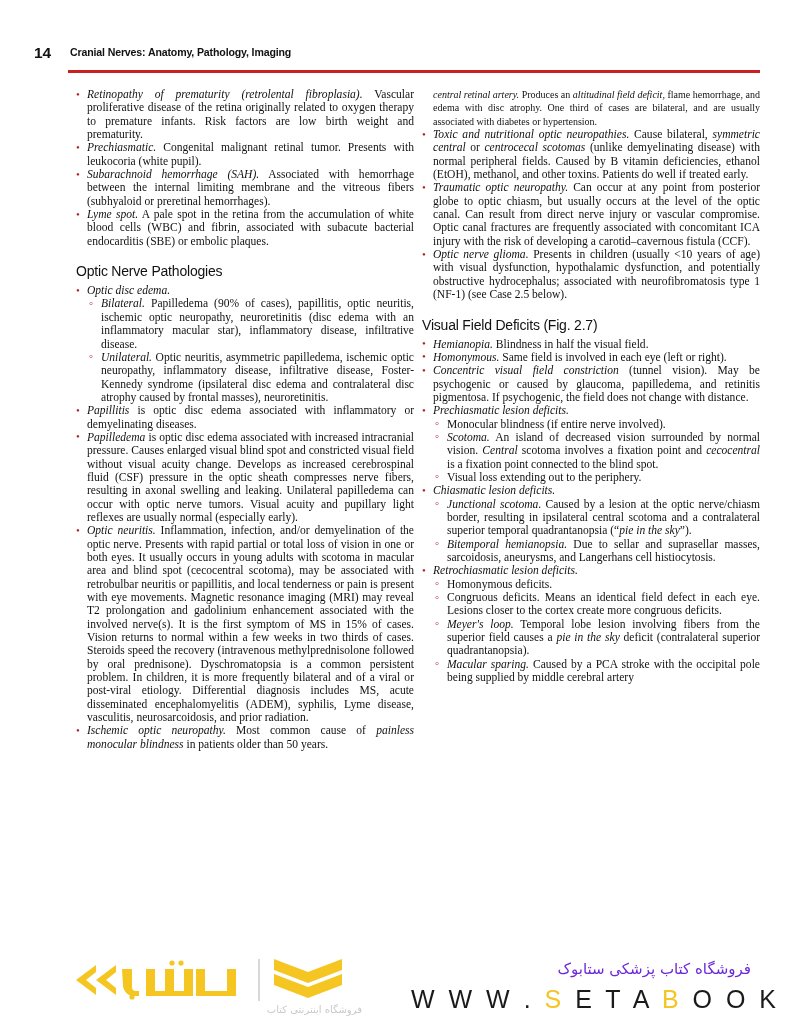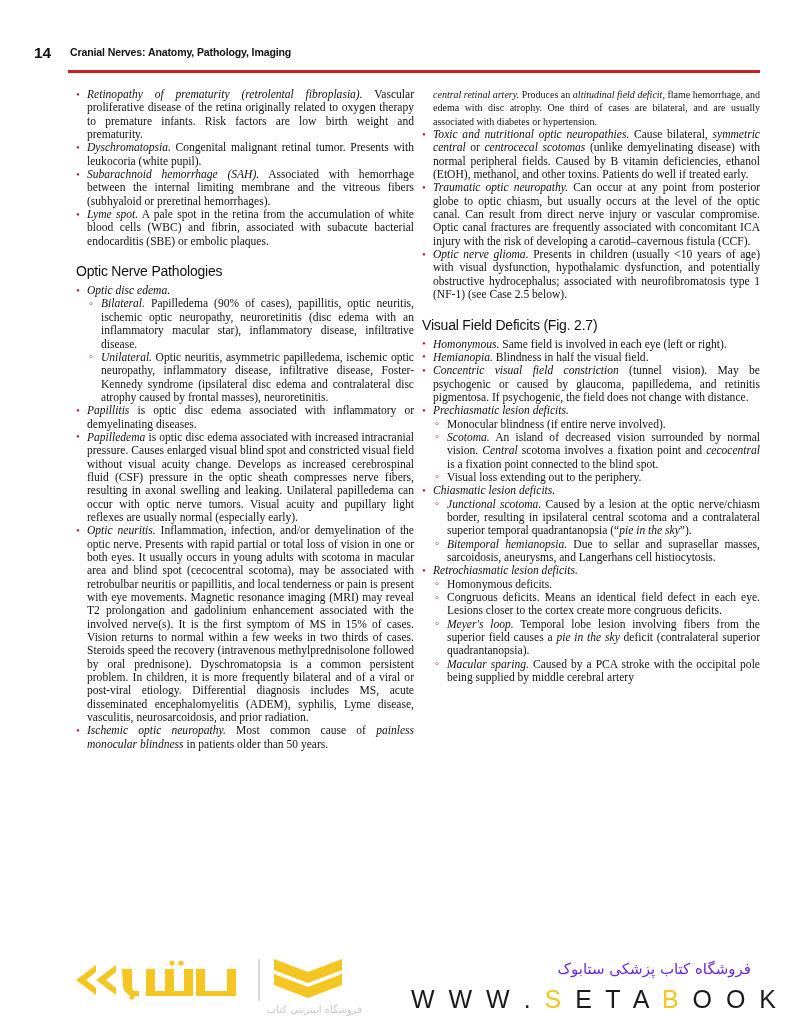--- a/index.html
+++ b/index.html
@@ -164,21 +164,21 @@
 
 <div class="page-header">
   <div class="folio">14</div>
   <div class="running-head">Cranial Nerves: Anatomy, Pathology, Imaging</div>
 </div>
 <div class="header-rule"></div>
 
 <div class="col col-left">
   <ul class="lvl1" id="left-top">
       <li><span class="ital">Retinopathy of prematurity (retrolental fibroplasia).</span><span> Vascular proliferative disease of the retina originally related to oxygen therapy to premature infants. Risk factors are low birth weight and prematurity.</span></li>
-      <li><span class="ital">Dyschromatopsia.</span><span> Congenital malignant retinal tumor. Presents with leukocoria (white pupil).</span></li>
+      <li><span class="ital">Prechiasmatic.</span><span> Congenital malignant retinal tumor. Presents with leukocoria (white pupil).</span></li>
       <li><span class="ital">Subarachnoid hemorrhage (SAH).</span><span> Associated with hemorrhage between the internal limiting membrane and the vitreous fibers (subhyaloid or preretinal hemorrhages).</span></li>
       <li><span class="ital">Lyme spot.</span><span> A pale spot in the retina from the accumulation of white blood cells (WBC) and fibrin, associated with subacute bacterial endocarditis (SBE) or embolic plaques.</span></li>
     </ul>
 
   <h3 class="sect">Optic Nerve Pathologies</h3>
 
   <ul class="lvl1" id="left-path">
       <li><span class="ital">Optic disc edema.</span></li>
       <li class="nobullet" style="padding: 0px; list-style: none;">
         <ul class="lvl2">
@@ -198,22 +198,22 @@
 
   <ul class="lvl1" id="right-path">
       <li><span class="ital">Toxic and nutritional optic neuropathies.</span><span> Cause bilateral, </span><span class="ital">symmetric central</span><span> or </span><span class="ital">centrocecal scotomas</span><span> (unlike demyelinating disease) with normal peripheral fields. Caused by B vitamin deficiencies, ethanol (EtOH), methanol, and other toxins. Patients do well if treated early.</span></li>
       <li><span class="ital">Traumatic optic neuropathy.</span><span> Can occur at any point from posterior globe to optic chiasm, but usually occurs at the level of the optic canal. Can result from direct nerve injury or vascular compromise. Optic canal fractures are frequently associated with concomitant ICA injury with the risk of developing a carotid–cavernous fistula (CCF).</span></li>
       <li><span class="ital">Optic nerve glioma.</span><span> Presents in children (usually &lt;10 years of age) with visual dysfunction, hypothalamic dysfunction, and potentially obstructive hydrocephalus; associated with neurofibromatosis type 1 (NF-1) (see Case 2.5 below).</span></li>
     </ul>
 
   <h3 class="sect">Visual Field Deficits (Fig. 2.7)</h3>
 
   <ul class="lvl1" id="right-def">
+      <li><span class="ital">Hemianopia.</span><span> Blindness in half the visual field.</span></li>
       <li><span class="ital">Homonymous.</span><span> Same field is involved in each eye (left or right).</span></li>
-      <li><span class="ital">Hemianopia.</span><span> Blindness in half the visual field.</span></li>
       <li><span class="ital">Concentric visual field constriction</span><span> (tunnel vision). May be psychogenic or caused by glaucoma, papilledema, and retinitis pigmentosa. If psychogenic, the field does not change with distance.</span></li>
       <li><span class="ital">Prechiasmatic lesion deficits.</span></li>
       <li class="nobullet" style="padding: 0px; list-style: none;">
         <ul class="lvl2">
           <li class="l2"><span>Monocular blindness (if entire nerve involved).</span></li>
           <li class="l2"><span class="ital">Scotoma.</span><span> An island of decreased vision surrounded by normal vision. </span><span class="ital">Central</span><span> scotoma involves a fixation point and </span><span class="ital">cecocentral</span><span> is a fixation point connected to the blind spot.</span></li>
           <li class="l2"><span>Visual loss extending out to the periphery.</span></li>
         </ul>
       </li>
       <li><span class="ital">Chiasmatic lesion deficits.</span></li>

